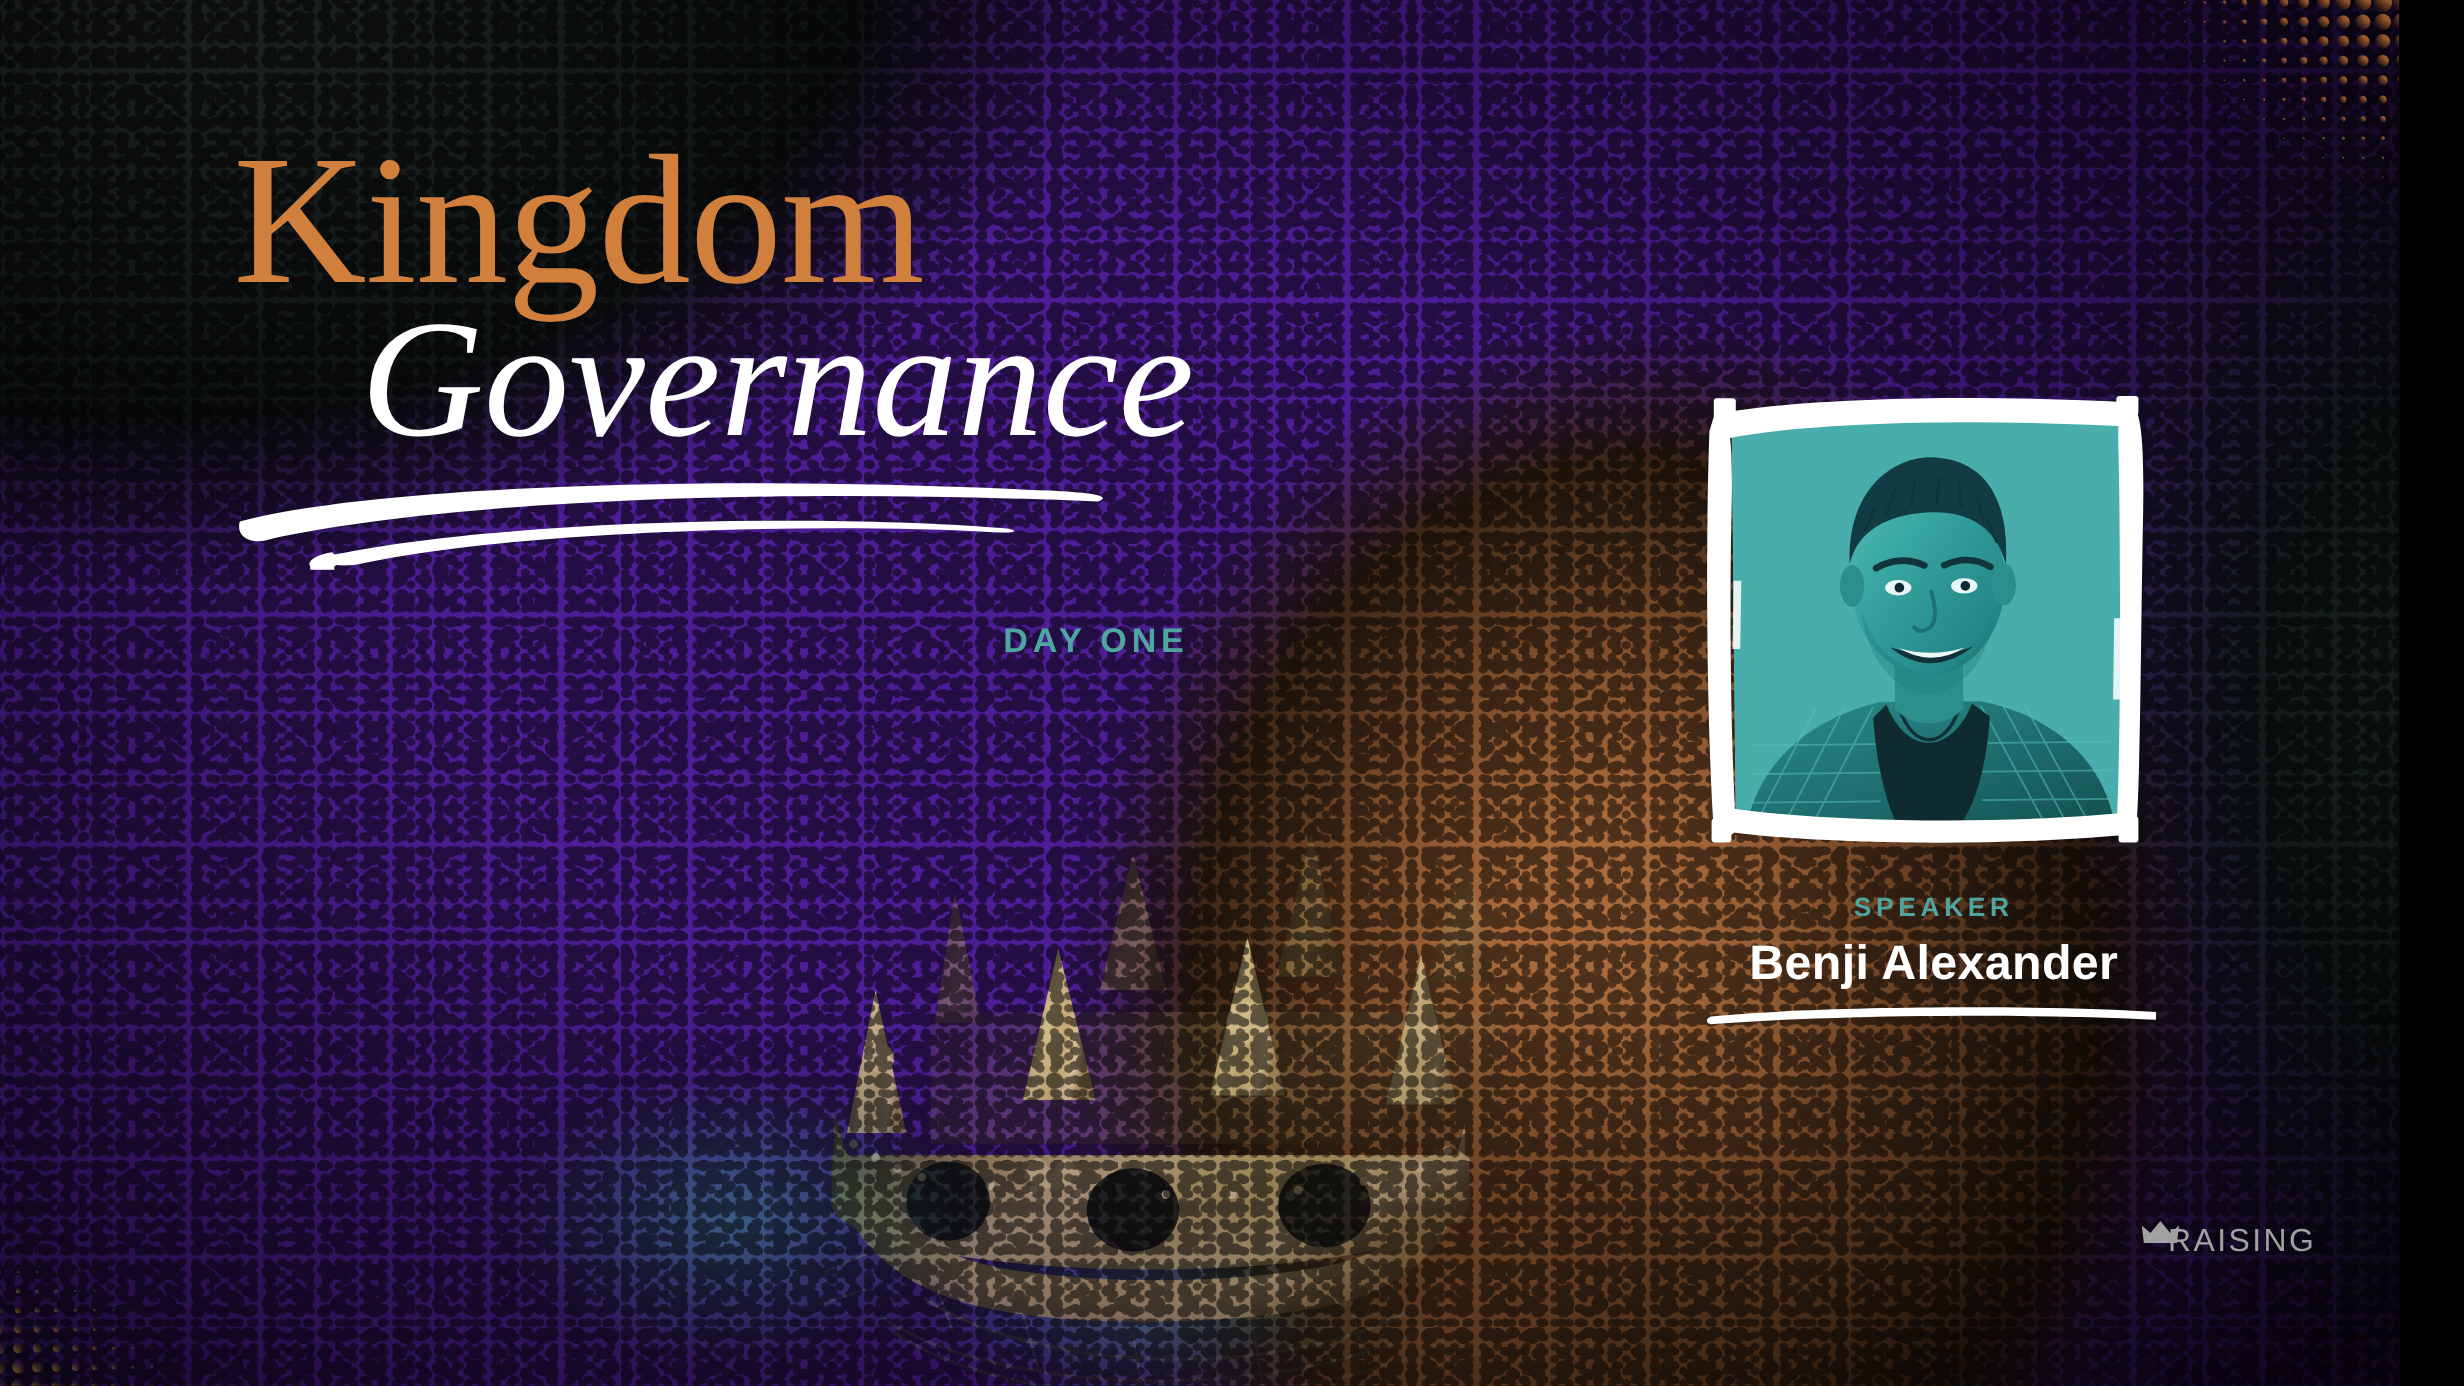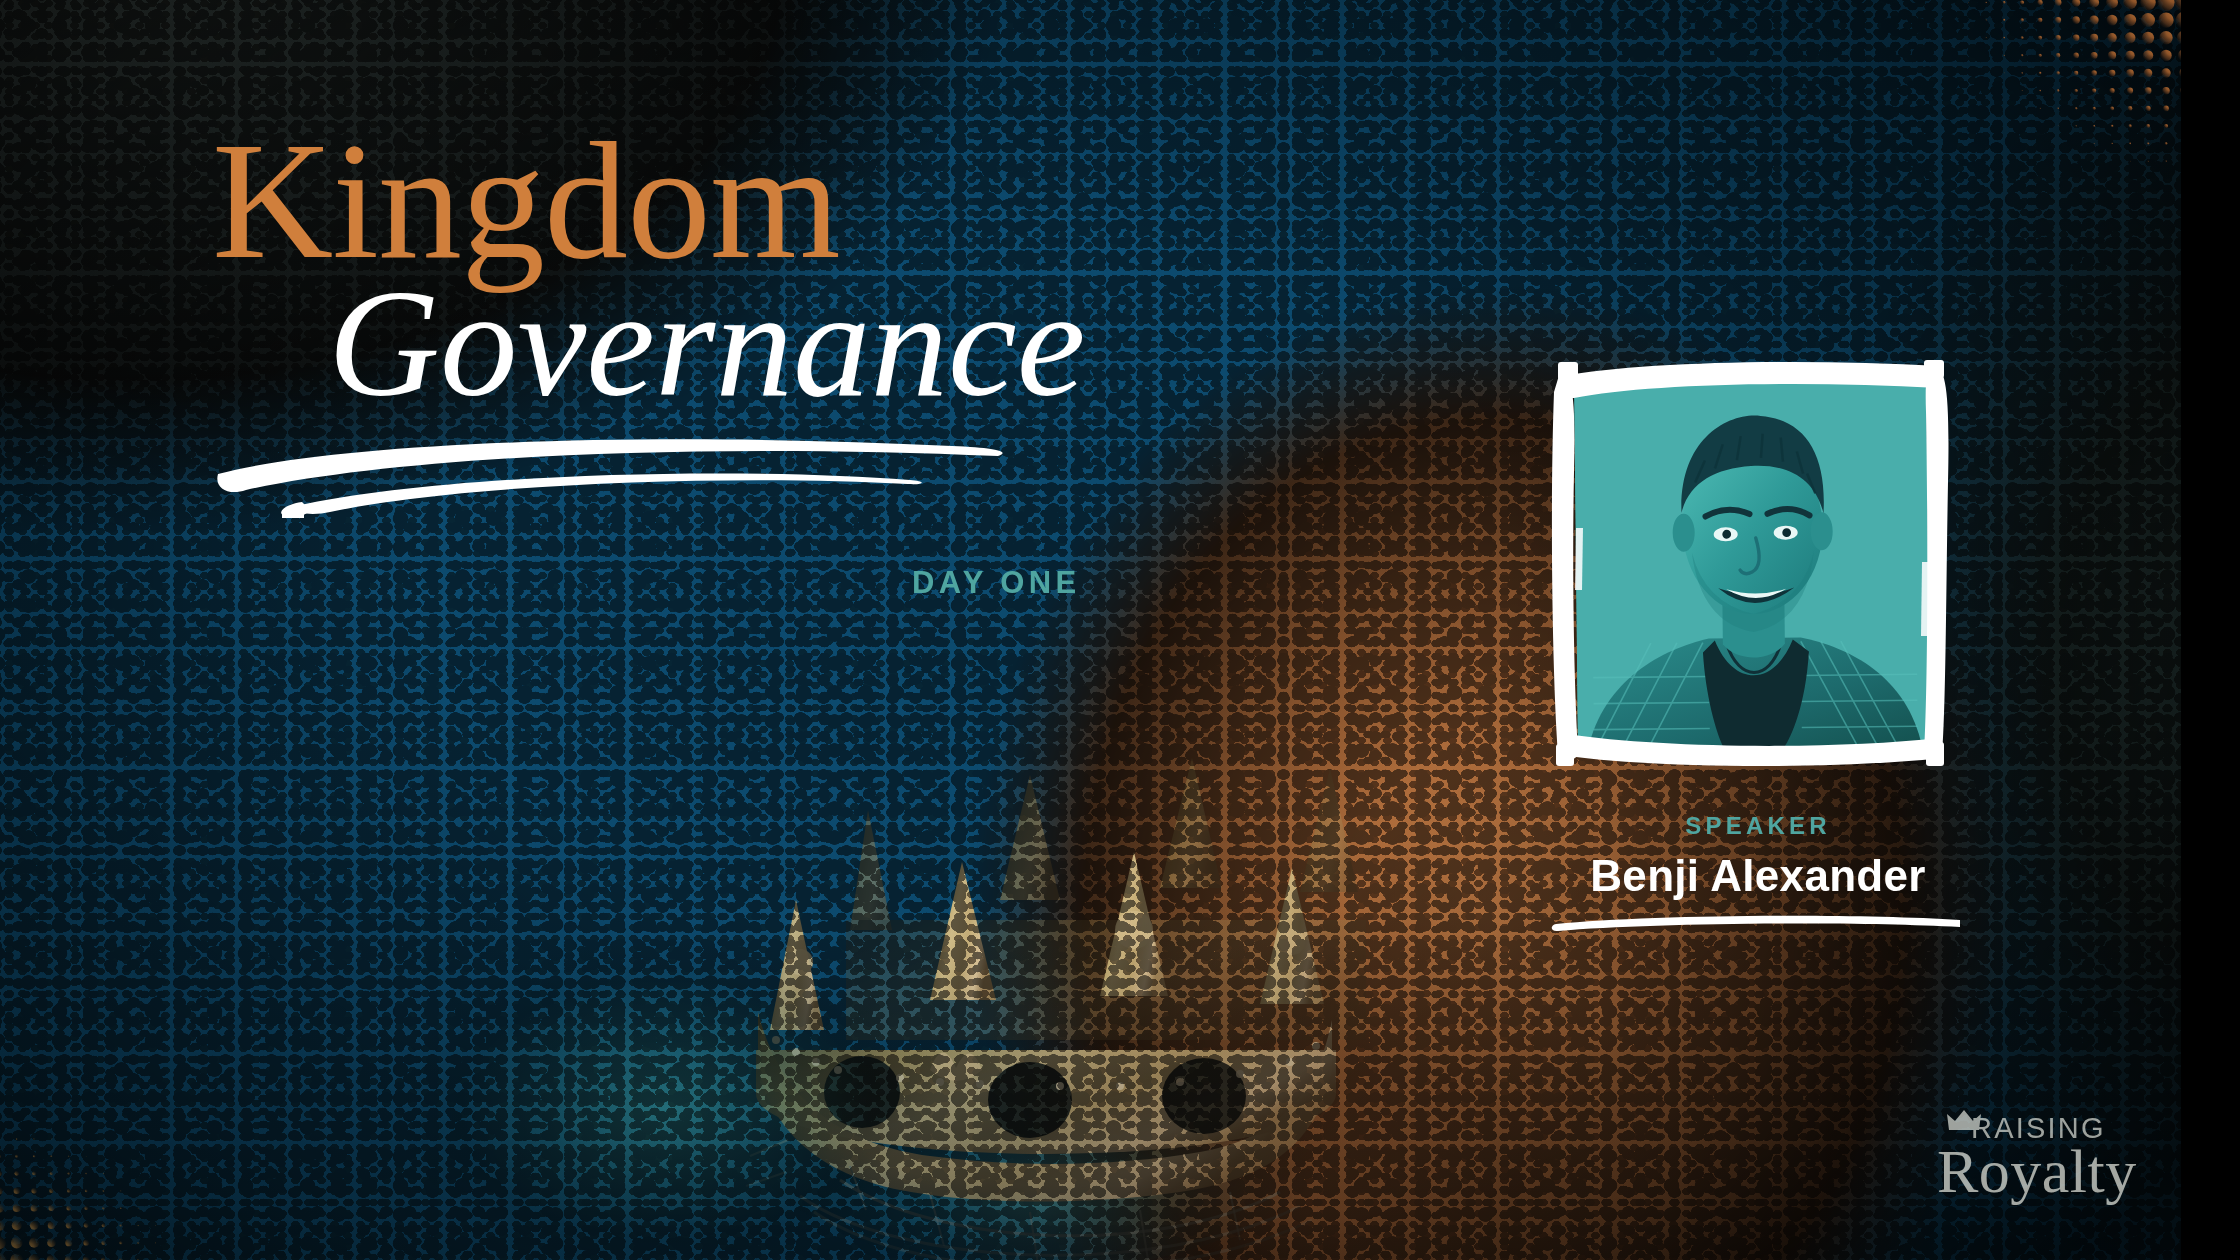--- a/index.html
+++ b/index.html
@@ -7,21 +7,21 @@
   body {
     width:2240px; height:1260px;
     font-family:"Liberation Sans", sans-serif;
     overflow:hidden;
   }
 
   
   #slide {
     position:relative;
     width:2181px; height:1260px;
-    background:#0c4a6e;
+    background:#4c1d95;
     overflow:hidden;
     isolation:isolate;
   }
 
   
   .bg-layer { position:absolute; inset:0; pointer-events:none; }
 
   
   .bg-slate {
     background:radial-gradient(ellipse 1100px 760px at 6% -6%,
@@ -703,16 +703,15 @@
     <svg id="name-underline" viewBox="0 0 420 22">
       <path d="M8 13 C 100 4, 300 2, 412 9 L 412 16 C 300 10, 104 12, 10 20 C 2 21, 2 14, 8 13 Z" fill="#ffffff"></path>
     </svg>
   </div>
 
   <div id="logo">
     <svg id="logo-crown-icon" viewBox="0 0 34 22">
       <path d="M2 20 L0 4 L8 11 L17 0 L26 11 L34 4 L32 20 Z" fill="#d9dcd4"></path>
     </svg>
     <div id="logo-raising">RAISING</div>
-    <div id="logo-royalty">Royalty</div>
   </div>
 
 </div>
 
 </body></html>

